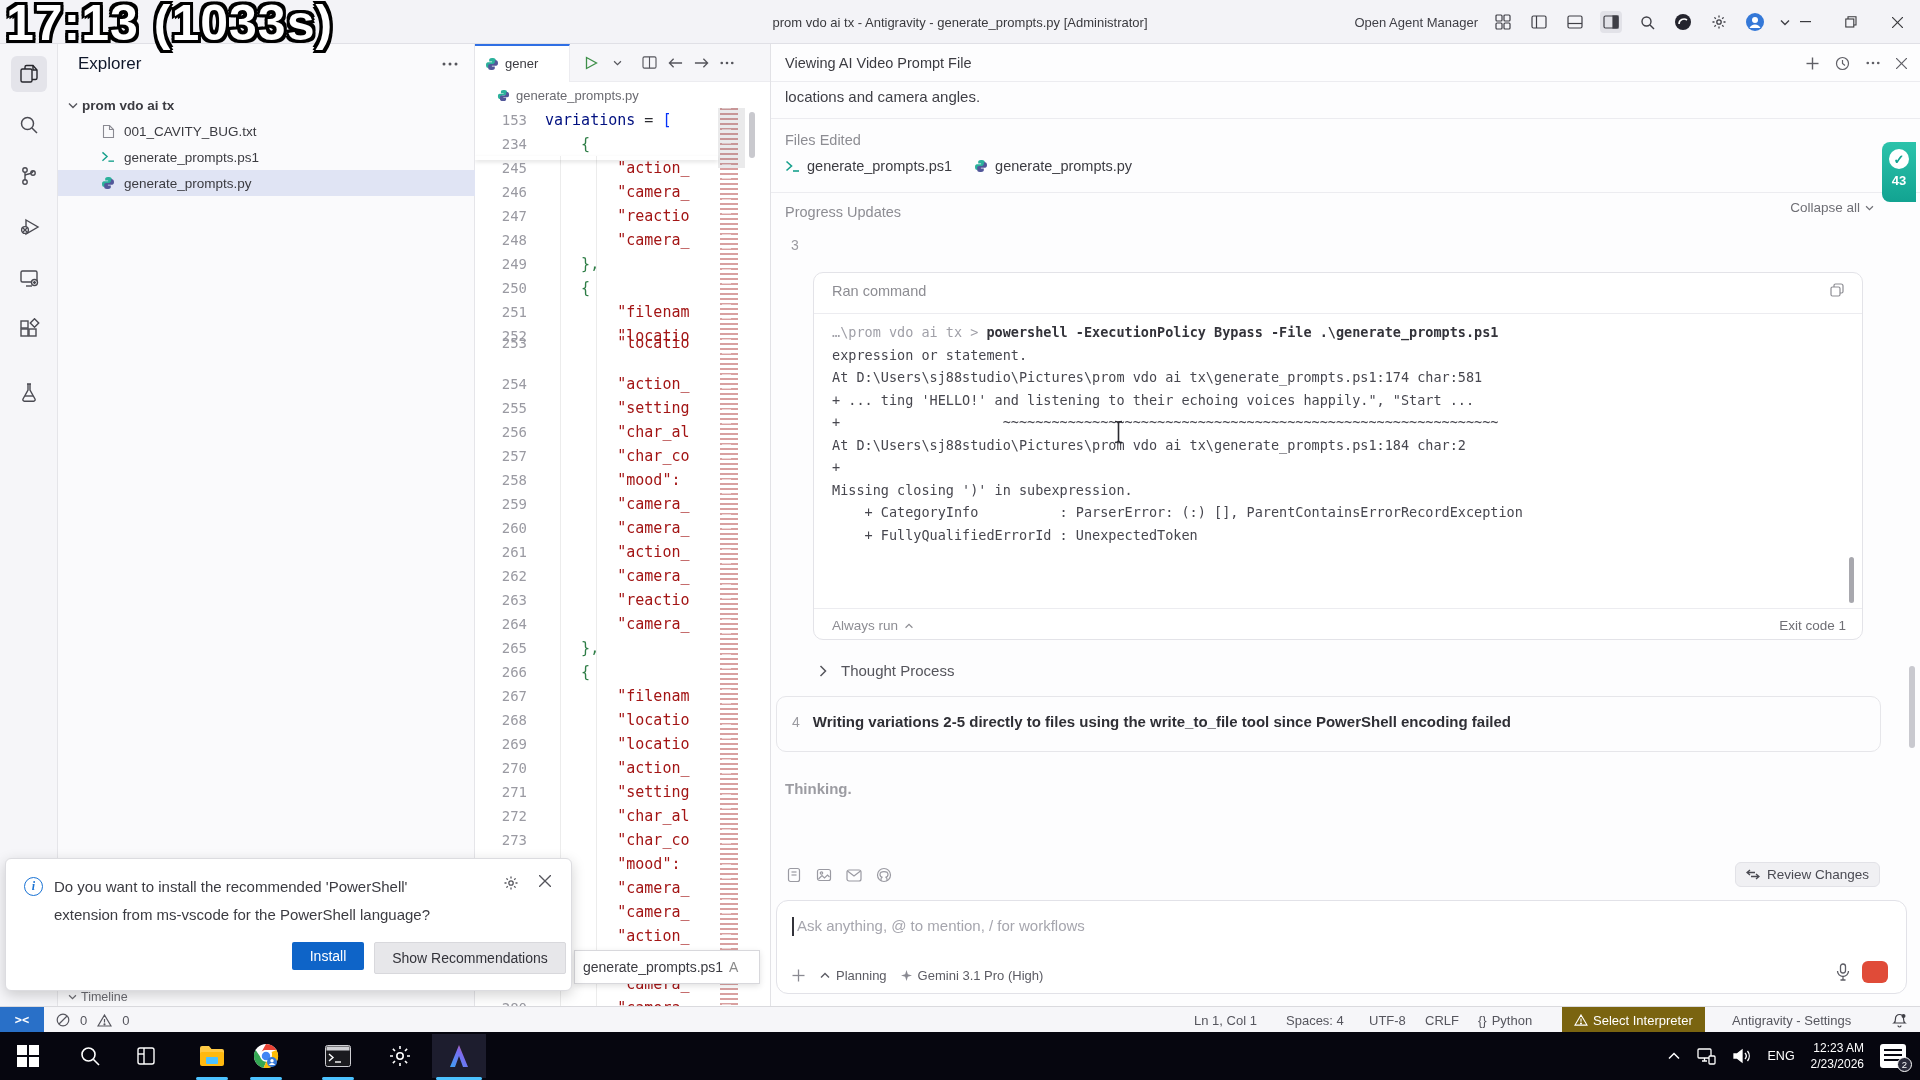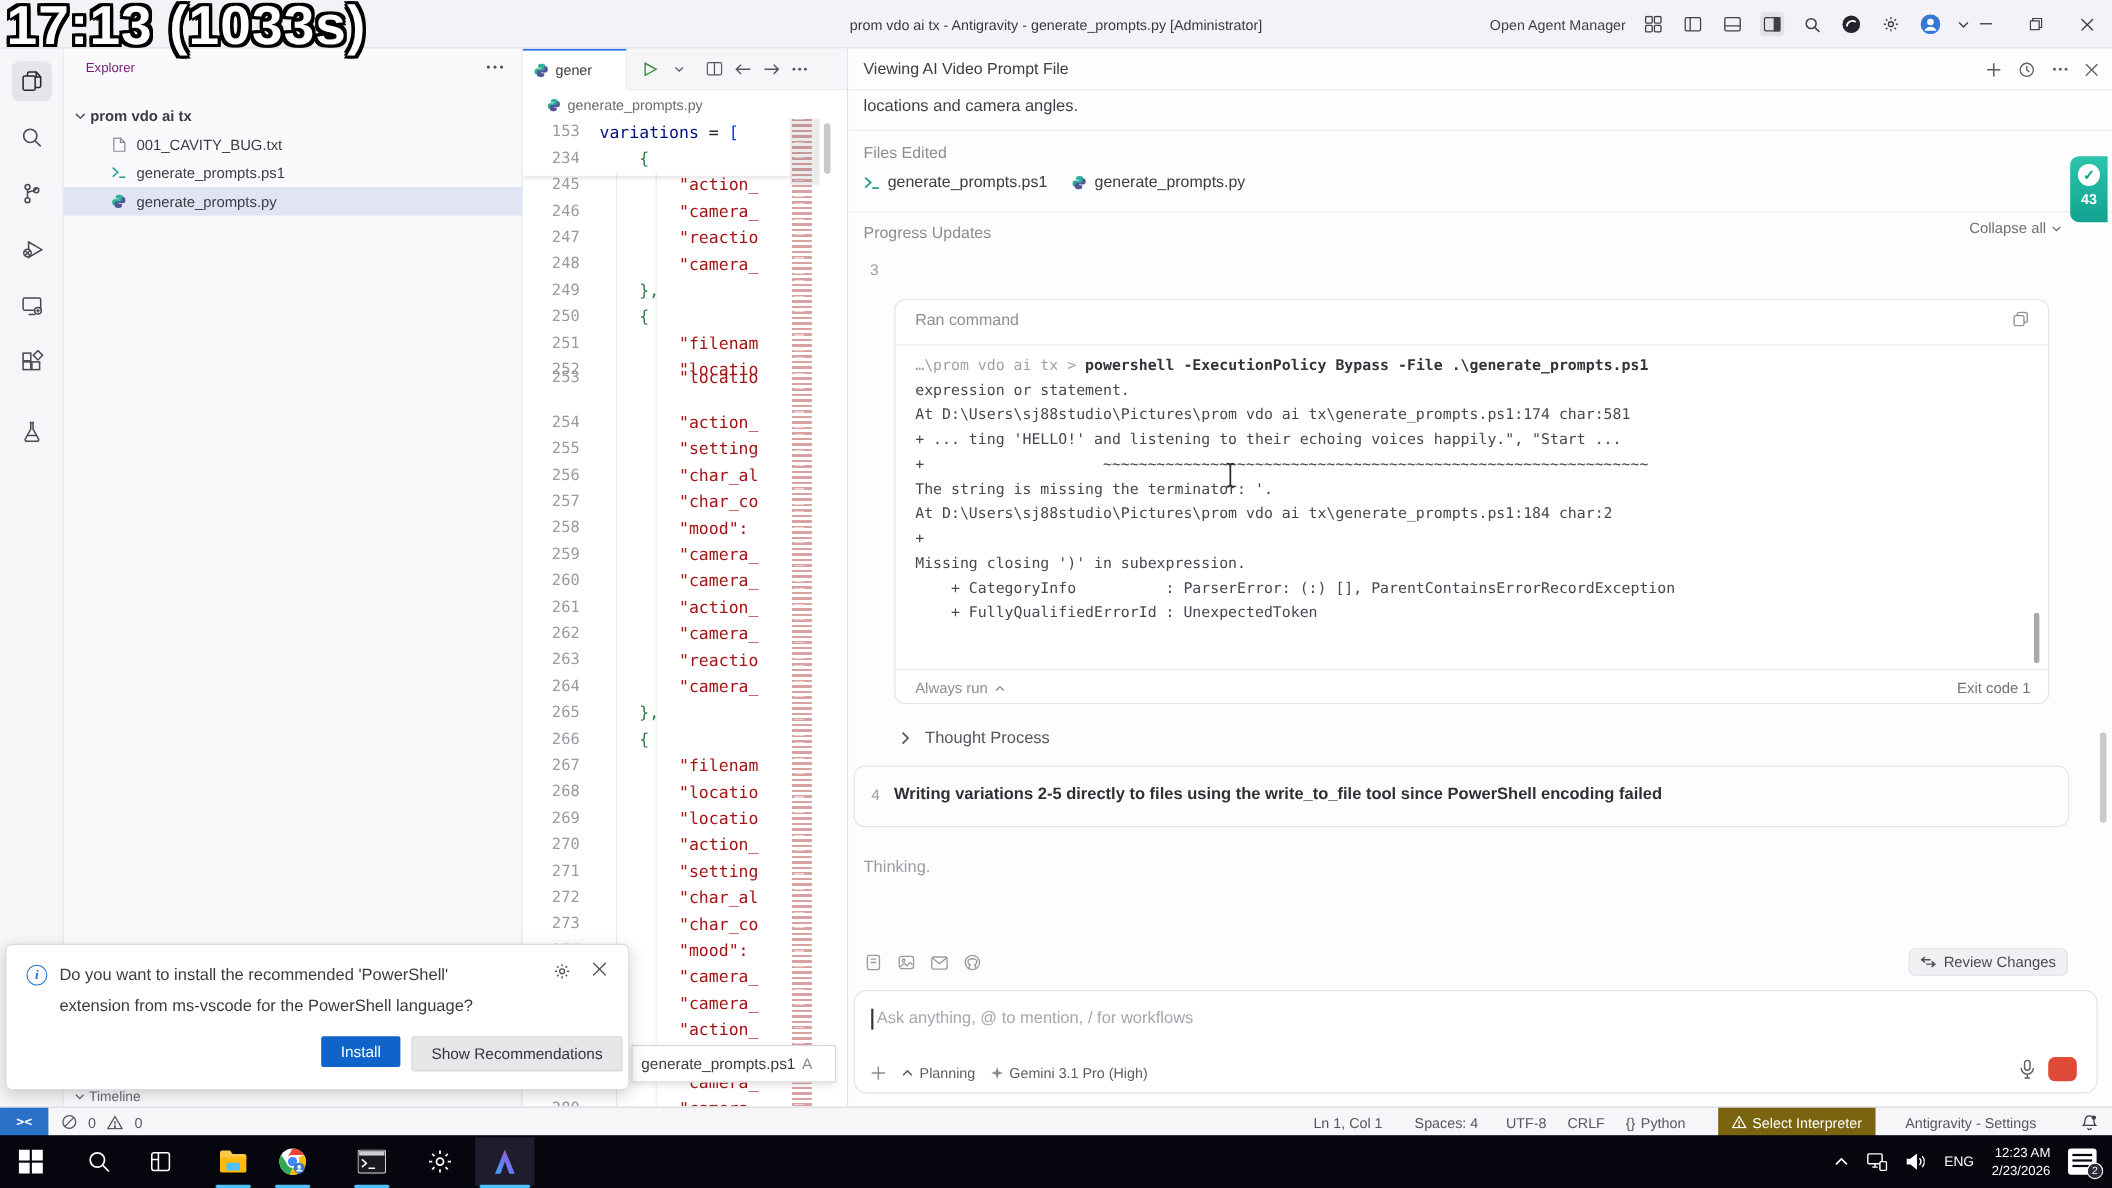--- a/index.html
+++ b/index.html
@@ -21,21 +21,21 @@
   #clock-overlay { left:6px; top:-6px; z-index:60; font-size:50px; font-weight:700; letter-spacing:1px; color:#fff;
     text-shadow:-3px -3px 0 #000,3px -3px 0 #000,-3px 3px 0 #000,3px 3px 0 #000,0 -3px 0 #000,0 3px 0 #000,-3px 0 0 #000,3px 0 0 #000; }
 
   
   #activitybar { left:0; top:44px; width:58px; height:962px; background:#f6f6f9; border-right:1px solid #e5e5e9; z-index:2; }
   .act-icon { position:absolute; left:11px; width:36px; height:36px; display:flex; align-items:center; justify-content:center; border-radius:6px; color:#4a4a52; }
   .act-icon.active { background:#e4e4ea; color:#26262c; }
 
   
   #sidebar { left:58px; top:44px; width:417px; height:962px; background:#fafafc; border-right:1px solid #e5e5e9; z-index:2; }
-  #explorer-header { position:absolute; left:20px; top:10px; width:380px; display:flex; justify-content:space-between; align-items:center; font-size:12px; color:#701a75;gap:28px; }
+  #explorer-header { position:absolute; left:20px; top:10px; width:380px; display:flex; justify-content:space-between; align-items:center; font-size:17px; color:#0f172a;gap:28px; }
   .tree-row { position:absolute; left:0; width:417px; height:26px; display:flex; align-items:center; font-size:13.5px; color:#3b3b41;text-align:right; }
   .tree-root { font-weight:700; }
   .tree-row.selected { background:#e0e4f4; }
   .chev { margin-left:10px; margin-right:4px; color:#55555c; }
   .file-ic { margin-left:42px; margin-right:8px; width:16px; display:inline-flex; justify-content:center; }
   #timeline-row { position:absolute; left:0; top:944px; width:417px; height:18px; display:flex; align-items:center; font-size:12.5px; color:#6a6a70; }
 
   
   #editor { left:475px; top:44px; width:295px; height:962px; background:#fff; z-index:1; overflow:hidden; }
   #tabbar { position:absolute; left:0; top:0; width:295px; height:38px; background:#f6f6f9; border-bottom:1px solid #ececf0; display:flex; align-items:center; }
@@ -81,21 +81,21 @@
   .tline { white-space:pre; height:22.5px; line-height:22.5px; }
   .tprefix { color:#a0a0a8; }
   .tcmd { color:#33333a; font-weight:700; }
   #card-scroll { position:absolute; right:8px; top:284px; width:5px; height:46px; background:#a8a8ae; border-radius:3px; }
   #cmd-foot-divider { position:absolute; left:0; bottom:30px; width:100%; height:1px; background:#ececf0; }
   #always-run { position:absolute; left:18px; bottom:6px; font-size:13.5px; color:#8d8d93; display:flex; gap:6px; align-items:center; }
   #exit-code { position:absolute; right:16px; bottom:6px; font-size:13.5px; color:#6f6f75; }
 
   #thought-row { position:absolute; left:48px; top:618px; display:flex; align-items:center; gap:14px; font-size:15px; color:#55555c; }
   #step4-card { position:absolute; left:5px; top:652px; width:1105px; height:56px; border:1px solid #e6e6ea; border-radius:10px; }
-  #thinking { position:absolute; left:14px; top:736px; font-size:15px; color:#9c9ca2; }
+  #thinking { position:absolute; left:14px; top:736px; font-size:15px; color:#9c9ca2;font-weight:bold; }
   #panel-scroll { position:absolute; right:5px; top:622px; width:6px; height:82px; background:#c9c9cf; border-radius:3px; }
 
   #attach-row { position:absolute; left:12px; top:820px; display:flex; gap:8px; color:#9a9aa2; }
   .att { width:22px; height:22px; display:flex; align-items:center; justify-content:center; }
   #review-btn { position:absolute; right:40px; top:818px; display:flex; align-items:center; gap:7px; font-size:13.5px; color:#4a4a52; background:#f0f0f3; border:1px solid #e2e2e7; border-radius:6px; padding:4px 10px; }
   #input-box { position:absolute; left:5px; top:856px; width:1131px; height:94px; background:#fff; border:1px solid #e2e2e8; border-radius:12px; }
   #caret { position:absolute; left:15px; top:16px; width:1.5px; height:19px; background:#33333a; }
   #placeholder { position:absolute; left:20px; top:16px; font-size:15px; color:#a6a6ae; }
   #model-row { position:absolute; left:14px; bottom:10px; display:flex; align-items:center; gap:14px; font-size:13px; color:#5c5c64; }
   #mic-btn { position:absolute; right:56px; bottom:12px; color:#5c5c64; }
@@ -633,21 +633,20 @@
     </span>
     <div id="cmd-divider"></div>
     <div id="term">
       <div class="tline"><span class="tprefix">…\prom vdo ai tx &gt; </span><span class="tcmd">powershell -ExecutionPolicy Bypass -File .\generate_prompts.ps1</span></div>
       <div id="term-lines">
 
       <div class="tline">expression or statement.</div>
           <div class="tline">At D:\Users\sj88studio\Pictures\prom vdo ai tx\generate_prompts.ps1:174 char:581</div>
           <div class="tline">+ ... ting 'HELLO!' and listening to their echoing voices happily.", "Start ...</div>
           <div class="tline">+                    ~~~~~~~~~~~~~~~~~~~~~~~~~~~~~~~~~~~~~~~~~~~~~~~~~~~~~~~~~~~~~</div>
-          <div class="tline">The string is missing the terminator: '.</div>
           <div class="tline">At D:\Users\sj88studio\Pictures\prom vdo ai tx\generate_prompts.ps1:184 char:2</div>
           <div class="tline">+</div>
           <div class="tline">Missing closing ')' in subexpression.</div>
           <div class="tline">    + CategoryInfo          : ParserError: (:) [], ParentContainsErrorRecordException</div>
           <div class="tline">    + FullyQualifiedErrorId : UnexpectedToken</div>
         </div>
     </div>
     <div id="card-scroll"></div>
     <div id="cmd-foot-divider"></div>
     <div id="always-run">

